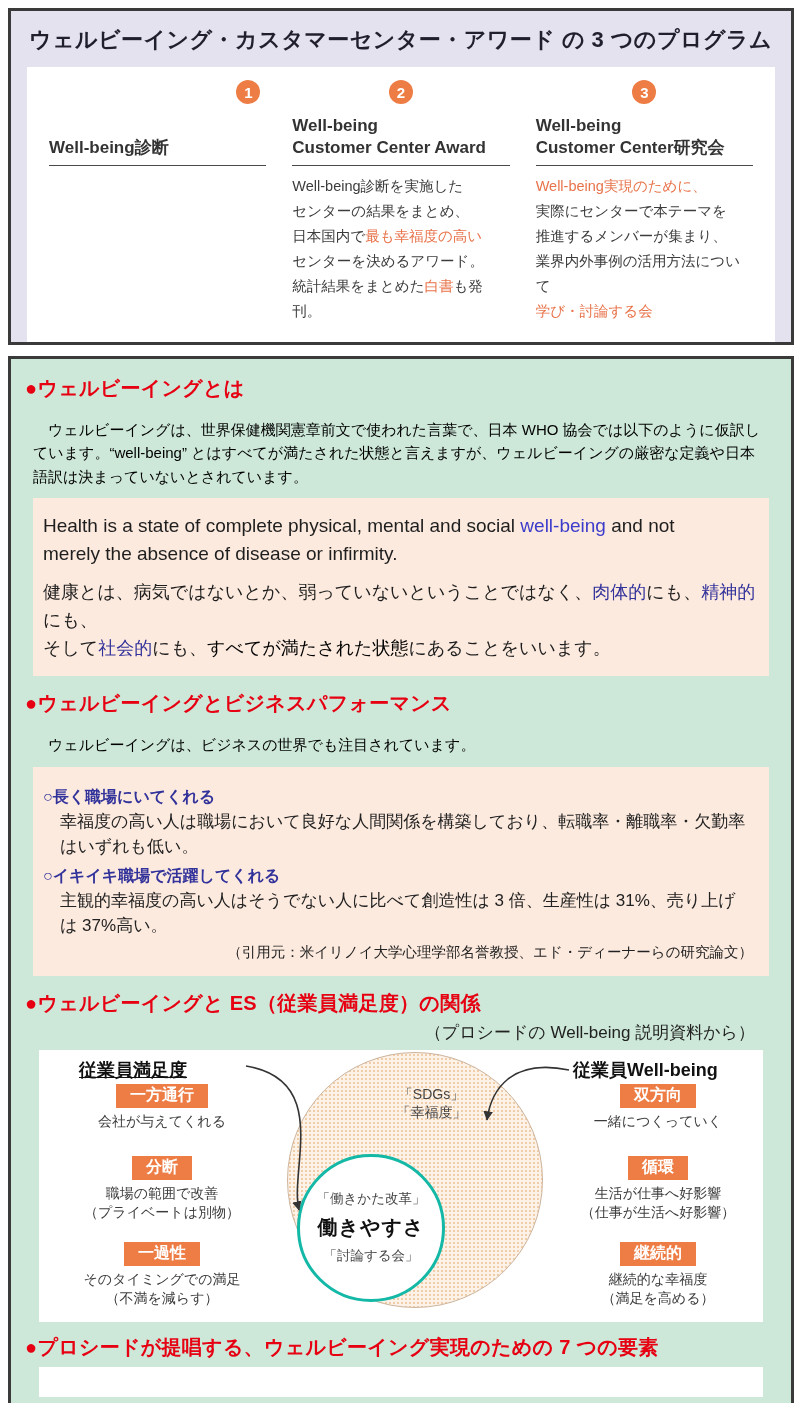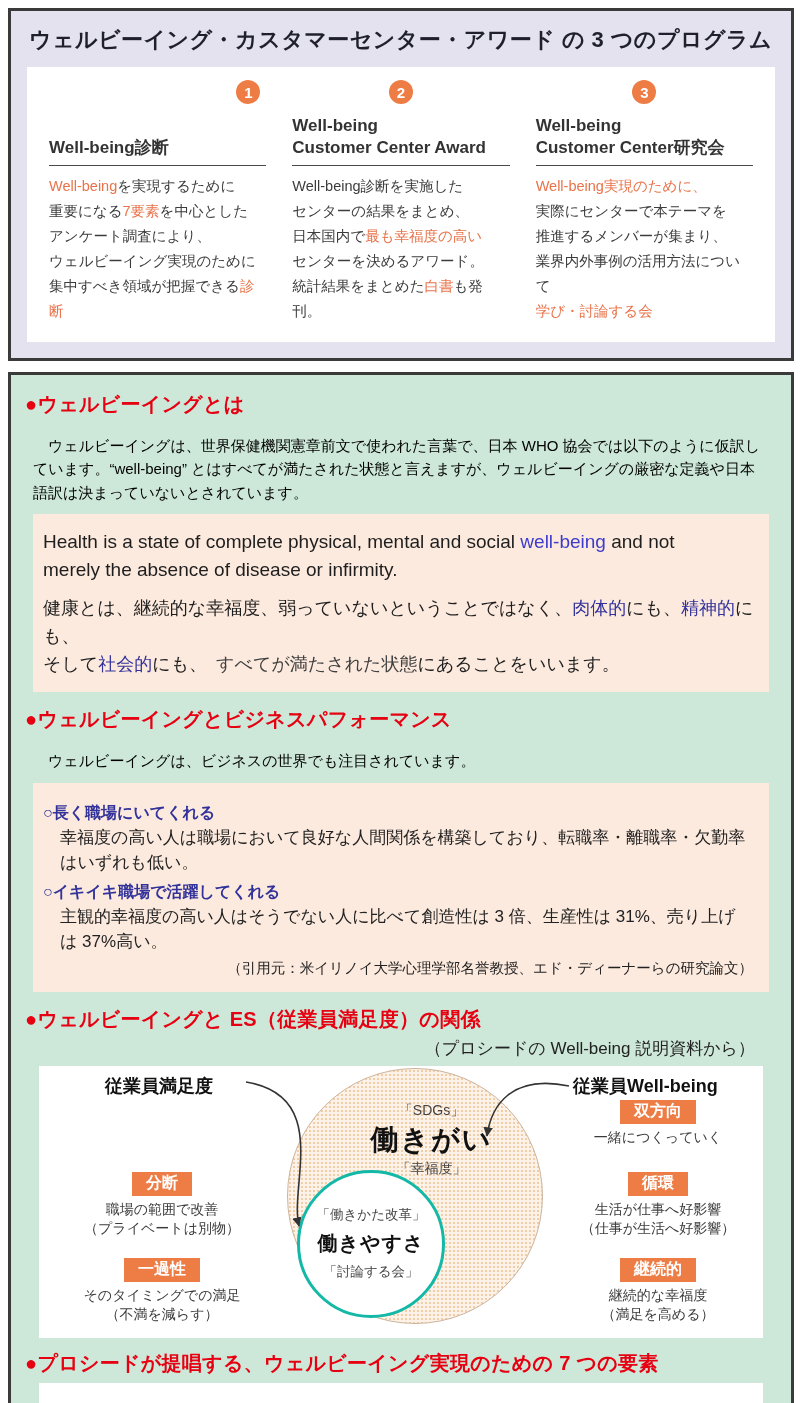--- a/index.html
+++ b/index.html
@@ -1,48 +1,48 @@
 <!DOCTYPE html>
 <html lang="ja"><head>
 <meta charset="utf-8">
 <style>
   html,body{margin:0;padding:0;background:#fff;}
   body{font-family:"Liberation Sans","DejaVu Sans",sans-serif;color:#2b2b2b;}
   .page{width:802px;min-height:1403px;background:#fff;box-sizing:border-box;padding:8px;}
 
   
-  .top-card{box-sizing:border-box;border:3px solid #3a3a3a;background:#e5e2ef;padding:12px 16px 16px;}
+  .top-card{box-sizing:border-box;border:3px solid #3a3a3a;background:#e5e2ef;padding:12px 16px 0;}
   .top-title{font-size:22px;font-weight:bold;color:#1f1f2e;letter-spacing:.5px;margin:2px 2px 12px;}
   .programs-box{background:#fff;padding:10px 22px 18px;display:grid;grid-template-columns:1fr 1fr 1fr;column-gap:26px;}
   .prog-circle-row{height:30px;display:flex;align-items:center;justify-content:center;}
   .prog-circle-row.shift-right{justify-content:flex-end;padding-right:6px;}
   .num-circle{width:24px;height:24px;border-radius:50%;background:#ed7d45;color:#fff;font-weight:bold;font-size:15px;display:flex;align-items:center;justify-content:center;}
   .prog-heading{height:52px;display:flex;flex-direction:column;justify-content:flex-end;font-size:17px;font-weight:bold;color:#333;line-height:1.3;white-space:pre-line;border-bottom:1px solid #4a4a4a;padding-bottom:6px;}
   .prog-body{margin-top:8px;font-size:14.5px;line-height:25px;color:#3c3c3c;white-space:pre-line;}
 
   
   .main-card{box-sizing:border-box;border:3px solid #3a3a3a;background:#cde8d9;margin-top:11px;padding:8px 14px 16px;}
   .sec-heading{color:#e60012;font-weight:bold;font-size:20px;margin:8px 0 6px;letter-spacing:.3px;}
   .intro{font-size:15px;line-height:1.55;color:#000000;margin:16px 8px 10px;text-indent:1em;}
   .peach-box{background:#fceade;margin:0 8px 14px;padding:14px 10px;}
   .quote-en{font-size:19px;line-height:1.5;color:#1e1e1e;white-space:pre-line;margin-bottom:10px;}
   .quote-ja{font-size:18px;line-height:1.55;color:#1e1e1e;white-space:pre-line;}
   .seg-o{color:#e8734a;}
   .seg-b{color:#32329b;}
   .seg-bb{color:#3c3ccc;}
-  .seg-r{color:#404040;margin-left:9px;}
+  .seg-r{color:#000000;}
   .point-title{color:#32329b;font-weight:bold;font-size:16px;line-height:1.5;margin-top:4px;}
   .point-body{font-size:17px;line-height:1.5;color:#222;white-space:pre-line;padding-left:17px;}
   .citation{font-size:14.5px;color:#222;text-align:right;padding-right:6px;margin-top:4px;}
   .source-note{font-size:17px;color:#222;text-align:right;padding-right:22px;margin:-2px 0 6px;}
 
   
   .diagram-box{position:relative;background:#fff;margin:0 14px 12px;height:272px;overflow:hidden;}
   .dg-title{position:absolute;font-size:18px;font-weight:bold;color:#111;}
-  .dg-title.left{left:66px;top:8px;}
+  .dg-title.left{left:40px;top:8px;text-decoration:underline;}
   .dg-title.right{left:534px;top:8px;}
   .dg-item{position:absolute;width:190px;text-align:center;}
   .dg-item.l{left:28px;}
   .dg-item.r{left:524px;}
   .dg-badge{display:inline-block;background:#ed7d45;color:#fff;font-weight:bold;font-size:16px;padding:1px 14px 2px;}
   .dg-caption{margin-top:4px;font-size:14px;line-height:1.35;color:#3c3c3c;white-space:pre-line;}
   .outer-circle{position:absolute;left:248px;top:2px;width:254px;height:254px;border-radius:50%;border:1px solid #cdb49c;background-color:#fdf2e8;background-image:radial-gradient(#f0cda9 1px,transparent 1px);background-size:4px 4px;}
   .outer-labels{position:absolute;left:285px;top:36px;width:215px;text-align:center;z-index:2;}
   .outer-labels .lab{font-size:14px;color:#444;}
   .outer-labels .big{font-size:28px;font-weight:bold;color:#111;letter-spacing:2px;margin:1px 0;}
@@ -61,25 +61,20 @@
 
   <div class="top-card">
     <div class="top-title">ウェルビーイング・カスタマーセンター・アワード の 3 つのプログラム</div>
     <div class="programs-box">
 
       <div class="prog-col">
         <div class="prog-circle-row shift-right">
           <div class="num-circle">1</div>
         </div>
         <div class="prog-heading">Well-being診断</div>
-        <div class="prog-body"><span class="seg-o">Well-being</span><span>を実現するために
-重要になる</span><span class="seg-o">7要素</span><span>を中心とした
-アンケート調査により、
-ウェルビーイング実現のために
-集中すべき領域が把握できる</span><span class="seg-o">診断</span></div>
       </div>
 
       <div class="prog-col">
         <div class="prog-circle-row">
           <div class="num-circle">2</div>
         </div>
         <div class="prog-heading">Well-being
 Customer Center Award</div>
         <div class="prog-body"><span>Well-being診断を実施した
 センターの結果をまとめ、
@@ -104,21 +99,21 @@
     </div>
   </div>
 
   <div class="main-card">
 
     <div class="sec-heading">●ウェルビーイングとは</div>
     <div class="intro">ウェルビーイングは、世界保健機関憲章前文で使われた言葉で、日本 WHO 協会では以下のように仮訳しています。“well-being” とはすべてが満たされた状態と言えますが、ウェルビーイングの厳密な定義や日本語訳は決まっていないとされています。</div>
     <div class="peach-box">
       <div class="quote-en"><span>Health is a state of complete physical, mental and social </span><span class="seg-bb">well-being</span><span> and not
 merely the absence of disease or infirmity.</span></div>
-      <div class="quote-ja"><span>健康とは、継続的な幸福度、弱っていないということではなく、</span><span class="seg-b">肉体的</span><span>にも、</span><span class="seg-b">精神的</span><span>にも、
+      <div class="quote-ja"><span>健康とは、病気ではないとか、弱っていないということではなく、</span><span class="seg-b">肉体的</span><span>にも、</span><span class="seg-b">精神的</span><span>にも、
 そして</span><span class="seg-b">社会的</span><span>にも、</span><span class="seg-r">すべてが満たされた状態</span><span>にあることをいいます。</span></div>
     </div>
 
     <div class="sec-heading">●ウェルビーイングとビジネスパフォーマンス</div>
     <div class="intro">ウェルビーイングは、ビジネスの世界でも注目されています。</div>
     <div class="peach-box">
       <div class="point-title">○長く職場にいてくれる</div>
       <div class="point-body">幸福度の高い人は職場において良好な人間関係を構築しており、転職率・離職率・欠勤率
 はいずれも低い。</div>
       <div class="point-title">○イキイキ職場で活躍してくれる</div>
@@ -128,33 +123,36 @@
     </div>
 
     <div class="sec-heading">●ウェルビーイングと ES（従業員満足度）の関係</div>
     <div class="source-note">（プロシードの Well-being 説明資料から）</div>
 
     <div class="diagram-box">
       <div class="outer-circle"></div>
 
       <div class="outer-labels">
         <div class="lab">「SDGs」</div>
-        <div class="big">働きがい</div>
         <div class="lab">「幸福度」</div>
       </div>
 
       <div class="inner-circle">
         <div class="lab">「働きかた改革」</div>
         <div class="mid">働きやすさ</div>
         <div class="lab">「討論する会」</div>
       </div>
 
       <div class="dg-title left">従業員満足度</div>
       <div class="dg-title right">従業員Well-being</div>
 
+      <div class="dg-item l" style="top:34px;">
+        <span class="dg-badge">一方通行</span>
+        <div class="dg-caption">会社が与えてくれる</div>
+      </div>
       <div class="dg-item l" style="top:106px;">
         <span class="dg-badge">分断</span>
         <div class="dg-caption">職場の範囲で改善
 （プライベートは別物）</div>
       </div>
       <div class="dg-item l" style="top:192px;">
         <span class="dg-badge">一過性</span>
         <div class="dg-caption">そのタイミングでの満足
 （不満を減らす）</div>
       </div>

